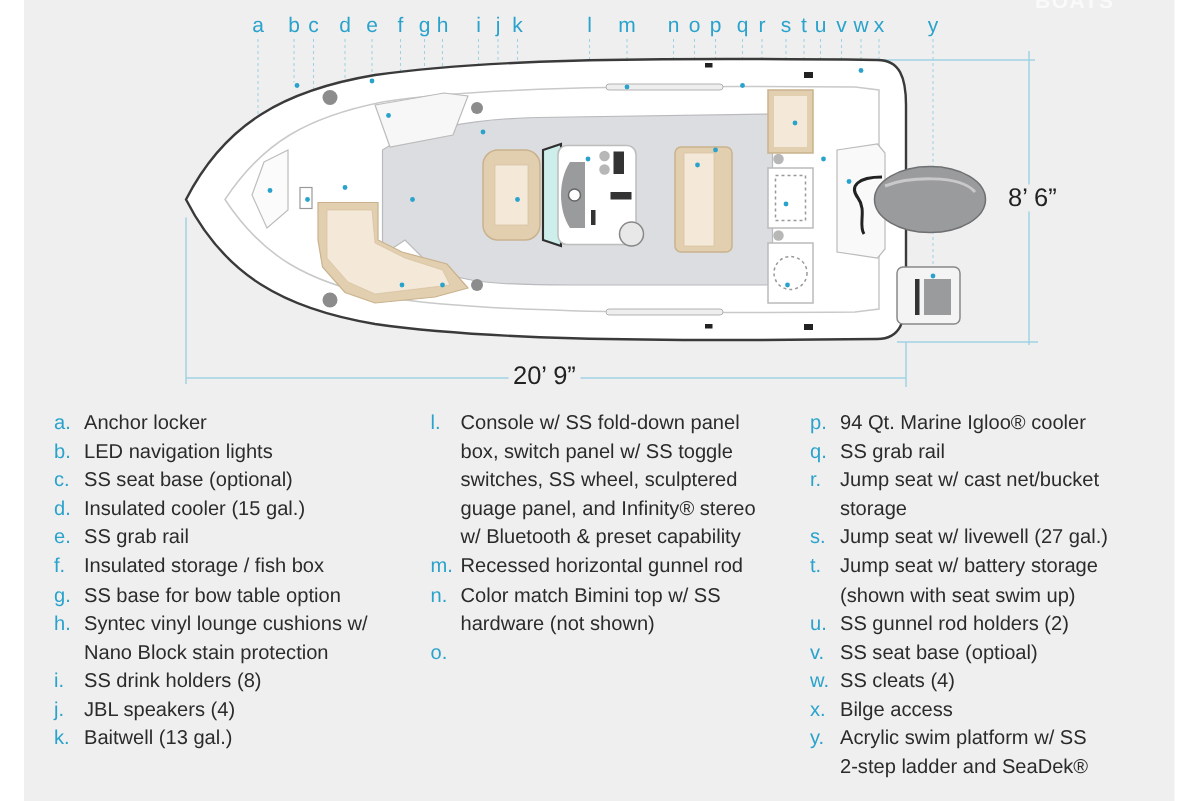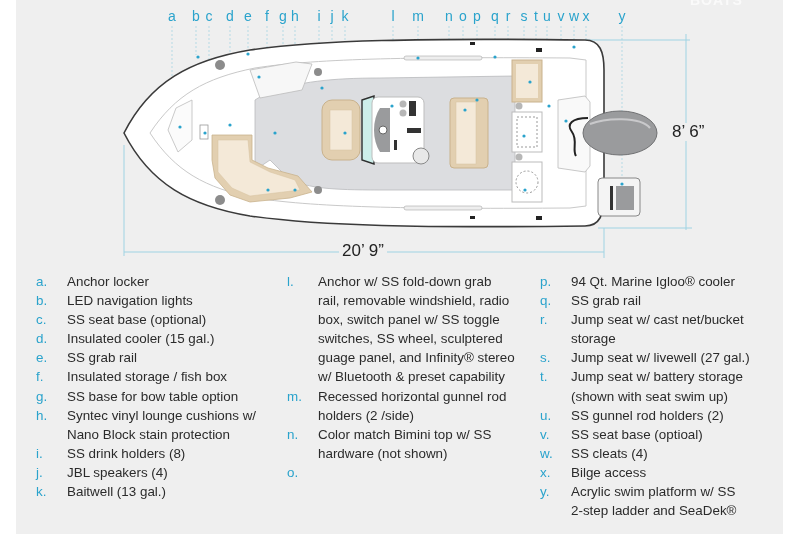--- a/index.html
+++ b/index.html
@@ -4,21 +4,21 @@
 <style>
   html,body{margin:0;padding:0;background:#ffffff;}
   body{width:800px;height:534px;position:relative;overflow:hidden;font-family:"Liberation Sans",sans-serif;}
   #panel{position:absolute;left:16px;top:0;width:767px;height:534px;background:#efefef;}
   #drawing{position:absolute;left:0;top:0;width:800px;height:265px;}
   .top-letter{position:absolute;top:8px;font-size:14px;color:#2aa3cc;transform:translateX(-50%);line-height:16px;}
   .dim-label{position:absolute;font-size:17px;color:#222;background:#efefef;padding:0 3px;line-height:18px;}
   .legend-col{position:absolute;top:272px;font-size:13.4px;color:#2b2b2b;line-height:19.1px;}
   .legend-item{display:flex;}
   .legend-letter{color:#2aa3cc;flex:0 0 auto;}
-  .legend-text{flex:1 1 auto;margin-left:11px;}
+  .legend-text{flex:1 1 auto;}
   #brand{position:absolute;left:690px;top:-8px;font-size:14px;font-weight:bold;color:#fafafa;letter-spacing:1px;}
 </style>
 </head>
 <body>
 
 <div id="panel"></div>
 <div id="brand">BOATS</div>
 
 <svg id="drawing" viewBox="0 0 800 265" width="800" height="265">
   <g stroke="#9fd3e3" stroke-width="0.7" stroke-dasharray="2,2">
@@ -245,33 +245,31 @@
       <span class="legend-letter" style="width: 20px;">k.</span>
       <span class="legend-text">
         <div>Baitwell (13 gal.)</div>
       </span>
     </div>
   </div>
 <div class="legend-col" id="legend-col-1" style="left:287px;width:240px;">
     <div class="legend-item">
       <span class="legend-letter" style="width: 20px;">l.</span>
       <span class="legend-text">
-        <div>Anchor w/ SS fold-down grab</div>
-        <div>rail, removable windshield, radio</div>
+        <div>Console w/ SS fold-down panel</div>
         <div>box, switch panel w/ SS toggle</div>
         <div>switches, SS wheel, sculptered</div>
         <div>guage panel, and Infinity® stereo</div>
         <div>w/ Bluetooth &amp; preset capability</div>
       </span>
     </div>
     <div class="legend-item">
       <span class="legend-letter" style="width: 20px;">m.</span>
       <span class="legend-text">
         <div>Recessed horizontal gunnel rod</div>
-        <div>holders (2 /side)</div>
       </span>
     </div>
     <div class="legend-item">
       <span class="legend-letter" style="width: 20px;">n.</span>
       <span class="legend-text">
         <div>Color match Bimini top w/ SS</div>
         <div>hardware (not shown)</div>
       </span>
     </div>
     <div class="legend-item">

